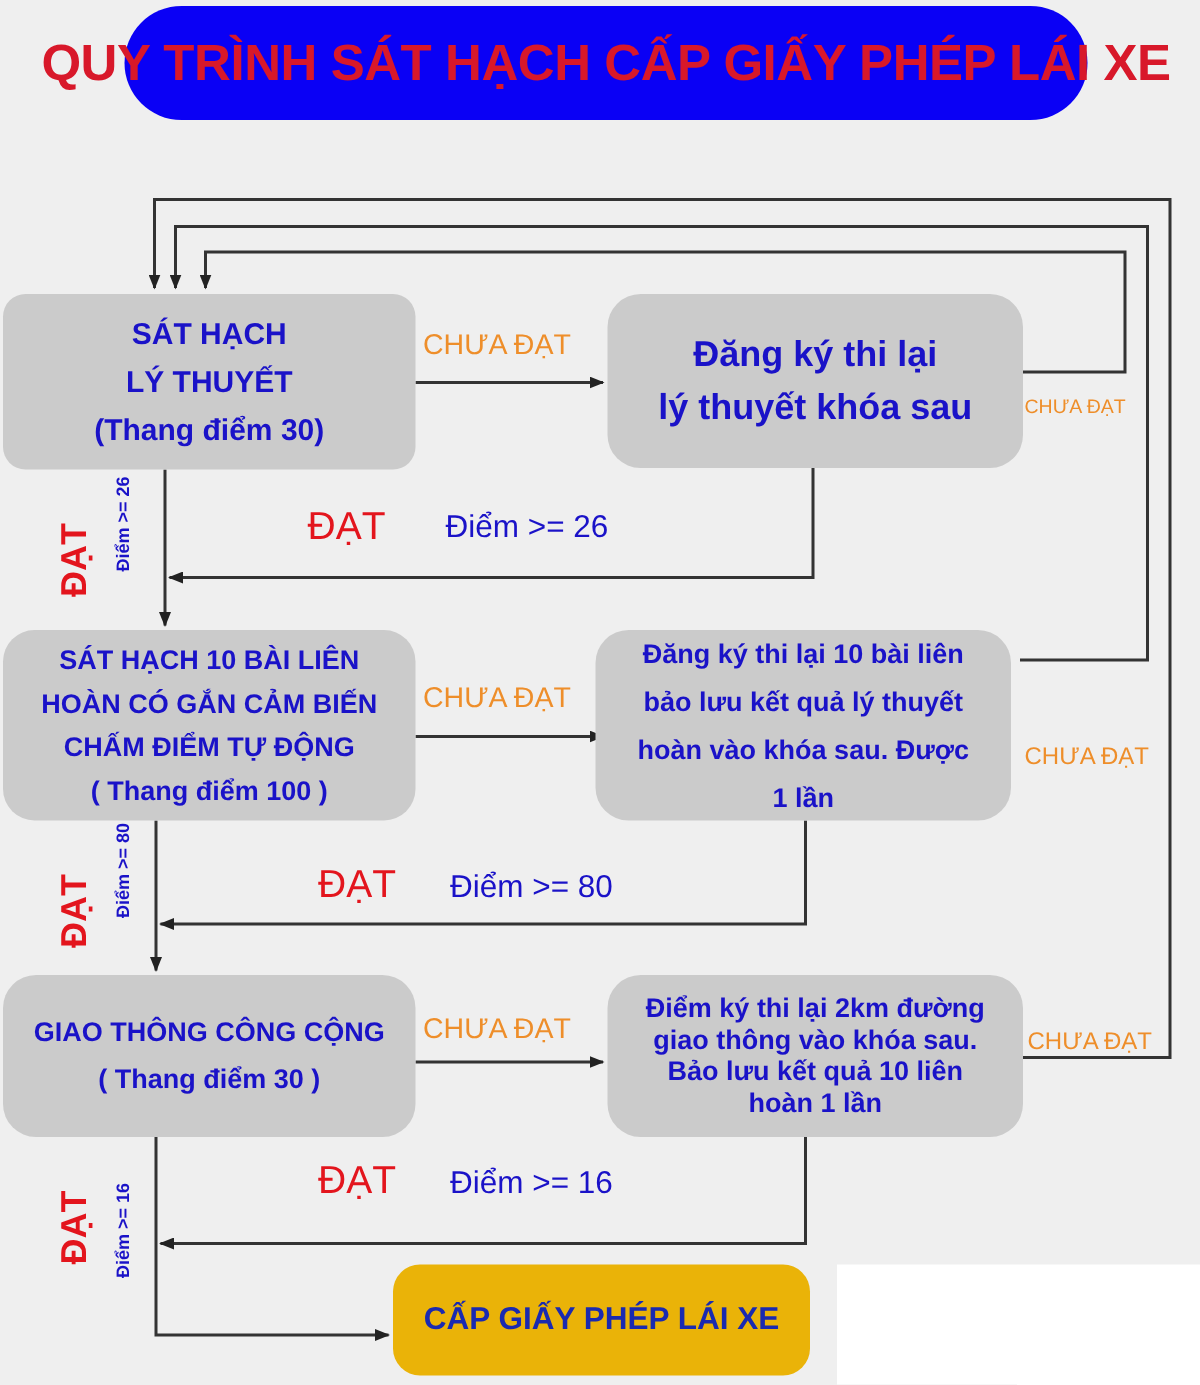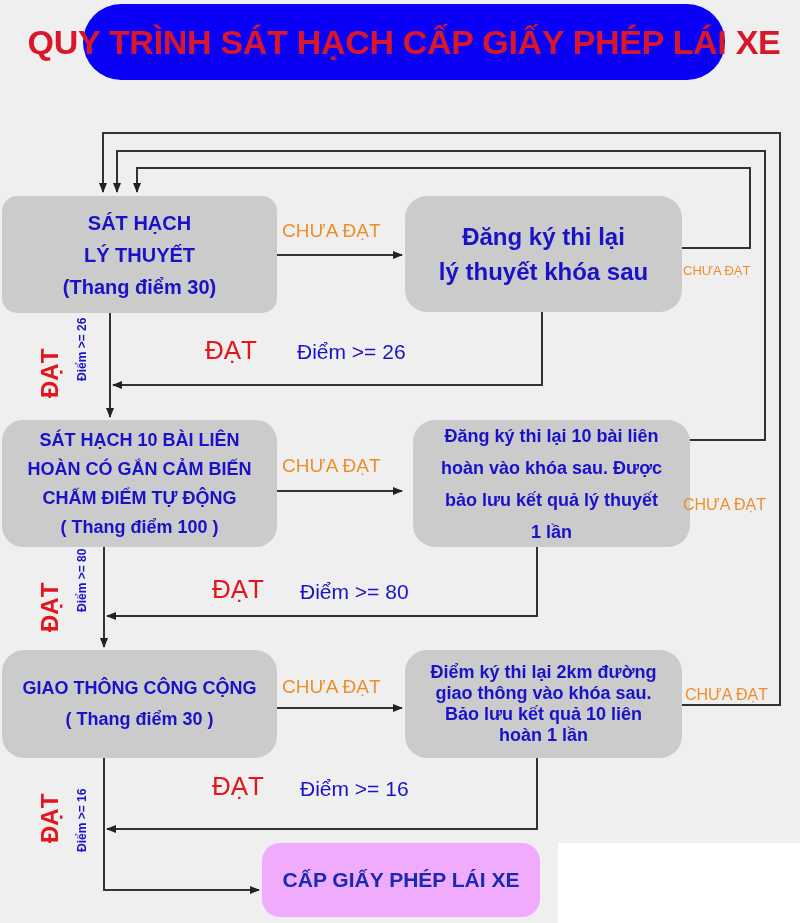--- a/index.html
+++ b/index.html
@@ -18,21 +18,21 @@
     white-space: nowrap;
   }
   .box {
     position: absolute; background: #cbcbcb; border-radius: 22px;
     display: flex; flex-direction: column; align-items: center; justify-content: center;
     color: #1a12c8; font-weight: bold; text-align: center;
   }
   .box .line { display: block; white-space: nowrap; }
   .green {
     position: absolute; left: 262px; top: 843px; width: 278px; height: 74px;
-    background: #f0abfc; border-radius: 18px;
+    background: #eab308; border-radius: 18px;
     display: flex; align-items: center; justify-content: center;
   }
   .green span { color: #1a2ab0; font-weight: bold; font-size: 21px; white-space: nowrap; }
   .lbl { position: absolute; font-weight: normal; white-space: nowrap; }
   .orange { color: #ee8e2a; }
   .red { color: #e3151d; }
   .blue { color: #1a12c8; }
   .vert {
     position: absolute; transform-origin: left top; transform: rotate(-90deg);
     white-space: nowrap; font-weight: bold;
@@ -90,24 +90,24 @@
 <div class="vert red" style="left:36px;top:398px;font-size:24px;">ĐẠT</div>
 <div class="vert blue" style="left:75px;top:381px;font-size:12px;">Điểm &gt;= 26</div>
 
 <div class="box" style="left:2px;top:420px;width:275px;height:127px;font-size:18px;line-height:29px;border-radius:21px;">
   <span class="line">SÁT HẠCH 10 BÀI  LIÊN</span>
   <span class="line">HOÀN CÓ GẮN CẢM BIẾN</span>
   <span class="line">CHẤM ĐIỂM TỰ ĐỘNG</span>
   <span class="line">( Thang điểm 100 )</span>
 </div>
 <div class="lbl orange" style="left:282px;top:455px;font-size:19px;">CHƯA ĐẠT</div>
-<div class="box" style="left:413px;top:420px;width:277px;height:127px;font-size:18px;line-height:32px;">
+<div class="box" style="left:397px;top:420px;width:277px;height:127px;font-size:18px;line-height:32px;">
   <span class="line">Đăng ký thi lại 10 bài liên</span>
+  <span class="line">bảo lưu kết quả lý thuyết</span>
   <span class="line">hoàn vào khóa sau. Được</span>
-  <span class="line">bảo lưu kết quả lý thuyết</span>
   <span class="line">1 lần</span>
 </div>
 <div class="lbl orange" style="left:683px;top:496px;font-size:16px;">CHƯA ĐẠT</div>
 <div class="lbl red" style="left:212px;top:574px;font-size:26px;">ĐẠT</div>
 <div class="lbl blue" style="left:300px;top:580px;font-size:21px;">Điểm &gt;= 80</div>
 <div class="vert red" style="left:36px;top:632px;font-size:24px;">ĐẠT</div>
 <div class="vert blue" style="left:75px;top:612px;font-size:12px;">Điểm &gt;= 80</div>
 
 <div class="box" style="left:2px;top:650px;width:275px;height:108px;font-size:18px;line-height:31px;">
   <span class="line">GIAO THÔNG CÔNG CỘNG</span>

